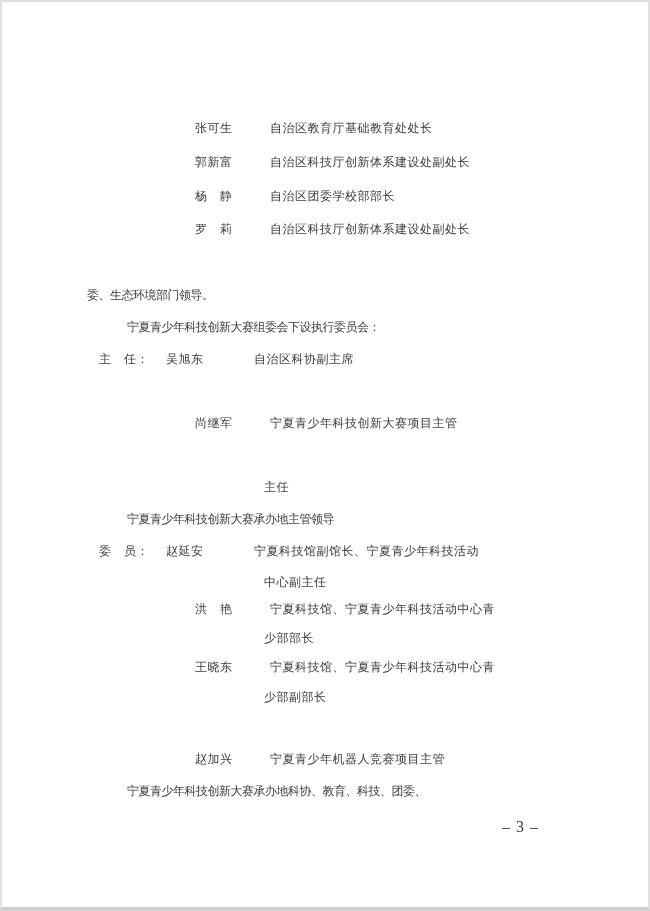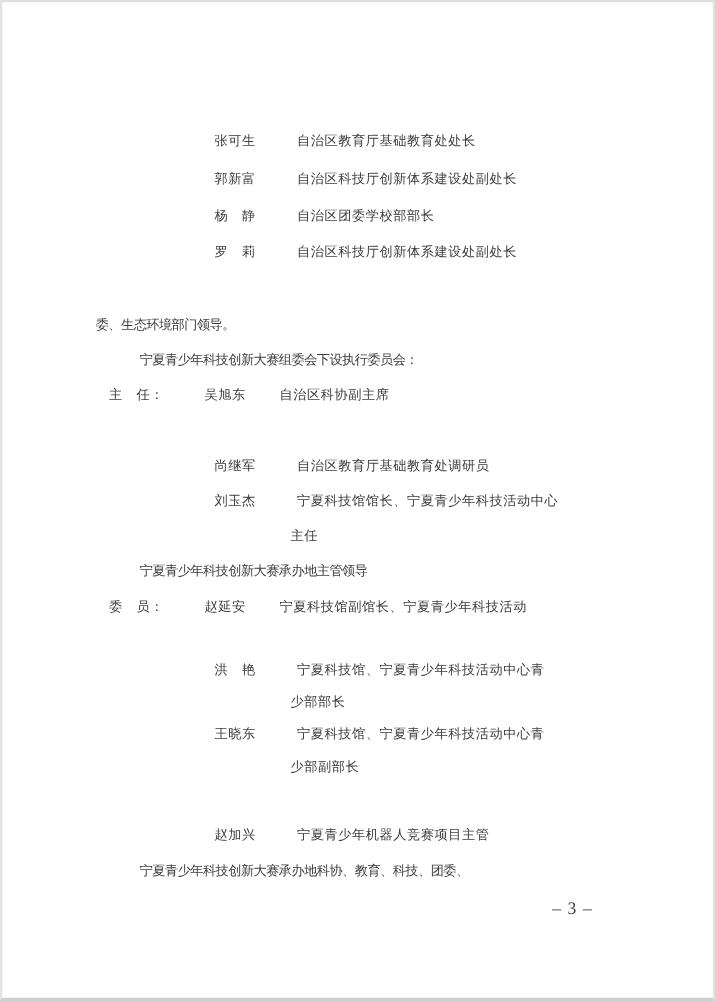--- a/index.html
+++ b/index.html
@@ -29,21 +29,21 @@
     height: 26px;
     font-size: 12px;
     letter-spacing: 0.5px;
     white-space: nowrap;
   }
   .line span { position: absolute; white-space: nowrap; }
   
   .col-name       { left: 193px; }
   .col-title      { left: 268px; }
   .col-role-label { left: 97px;  }
-  .col-role-name  { left: 184px; }
+  .col-role-name  { left: 164px; }
   .col-role-title { left: 252px; }
   .col-cont       { left: 262px; }
   .col-para-first { left: 125px; letter-spacing: -0.5px; }
   .col-para-cont  { left: 85px;  letter-spacing: -0.5px; }
   .page-number {
     position: absolute;
     left: 500px;
     top: 816px;
     font-size: 16px;
     letter-spacing: 1px;
@@ -87,42 +87,41 @@
 
   <div class="line" style="top:349px">
     <span class="col-role-label">主　任：</span>
     <span class="col-role-name">吴旭东</span>
     <span class="col-role-title">自治区科协副主席</span>
   </div>
 
 
   <div class="line" style="top:413px">
     <span class="col-name">尚继军</span>
-    <span class="col-title">自治区教育厅基础教育处调研员</span>
+    <span class="col-title">宁夏青少年科技创新大赛项目主管</span>
   </div>
 
-  <div class="line" style="top:445px">
-    <span class="col-name">刘玉杰</span>
-    <span class="col-title">宁夏科技馆馆长、宁夏青少年科技活动中心</span>
-  </div>
 
   <div class="line" style="top:477px">
     <span class="col-cont">主任</span>
   </div>
 
   <div class="line" style="top:509px">
     <span class="col-para-first">宁夏青少年科技创新大赛承办地主管领导</span>
   </div>
 
   <div class="line" style="top:541px">
     <span class="col-role-label">委　员：</span>
     <span class="col-role-name">赵延安</span>
     <span class="col-role-title">宁夏科技馆副馆长、宁夏青少年科技活动</span>
   </div>
 
+  <div class="line" style="top:572px">
+    <span class="col-cont">中心副主任</span>
+  </div>
 
   <div class="line" style="top:599px">
     <span class="col-name">洪　艳</span>
     <span class="col-title">宁夏科技馆、宁夏青少年科技活动中心青</span>
   </div>
 
   <div class="line" style="top:628px">
     <span class="col-cont">少部部长</span>
   </div>
 

